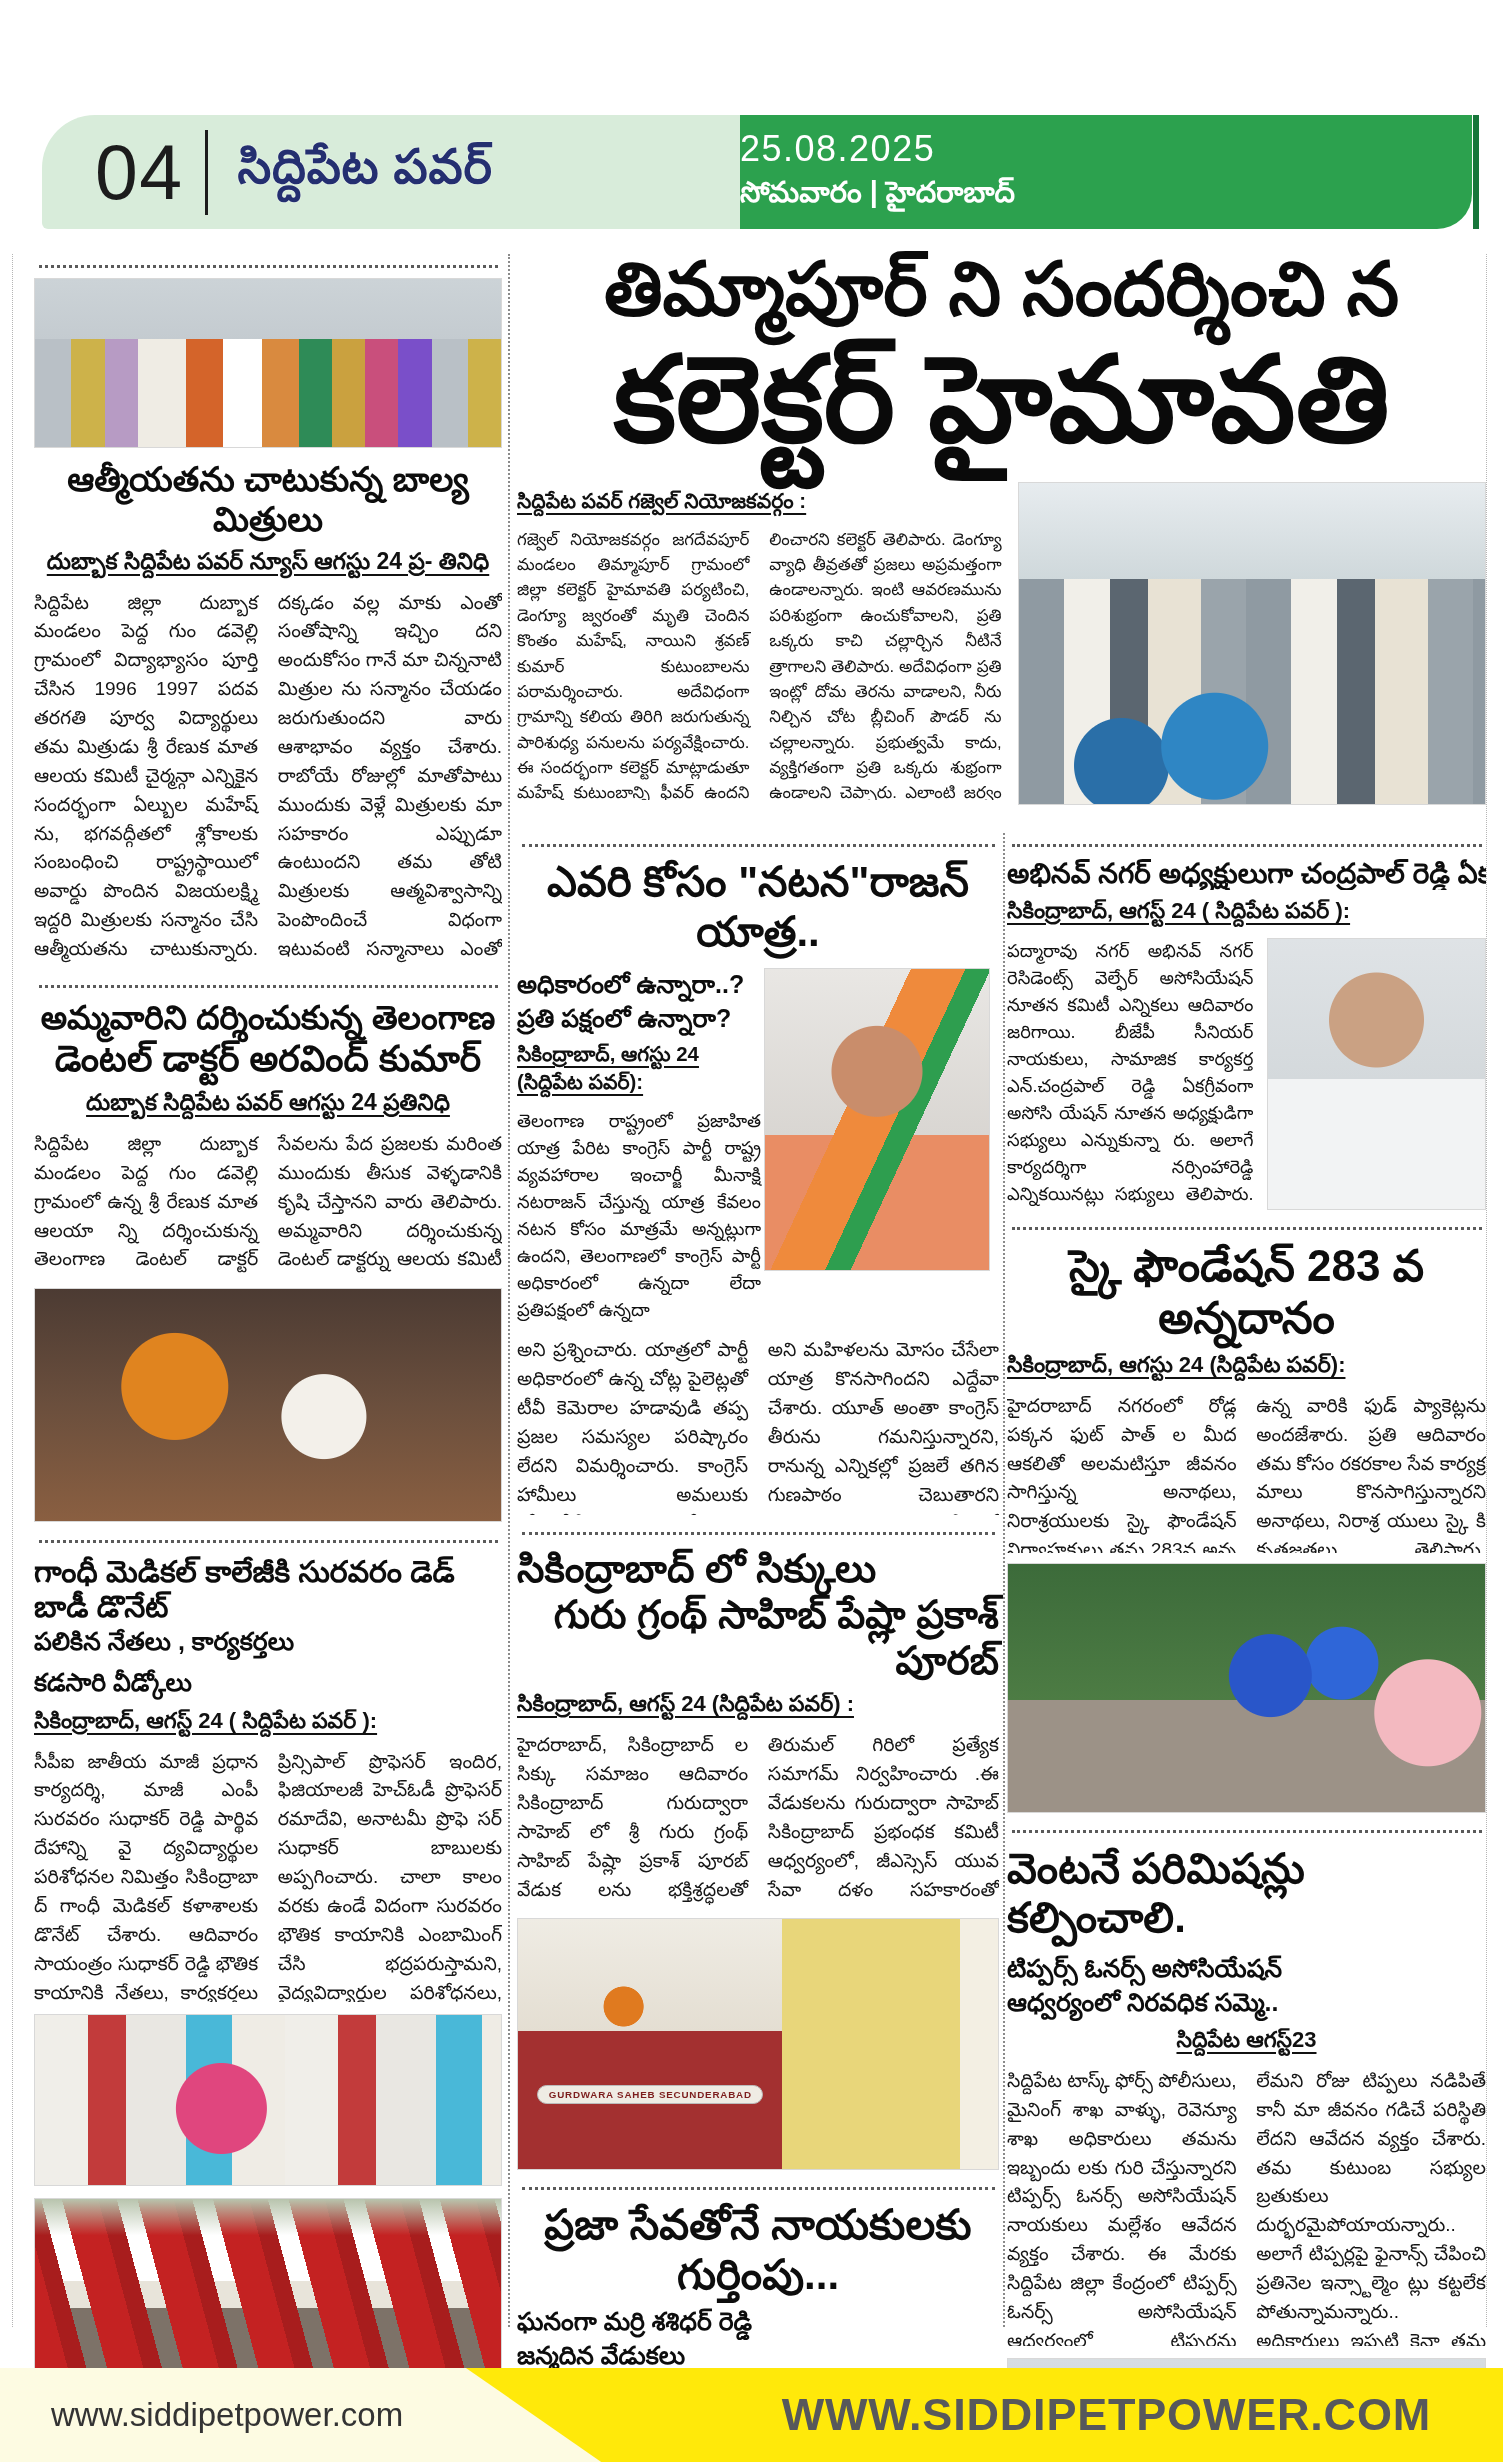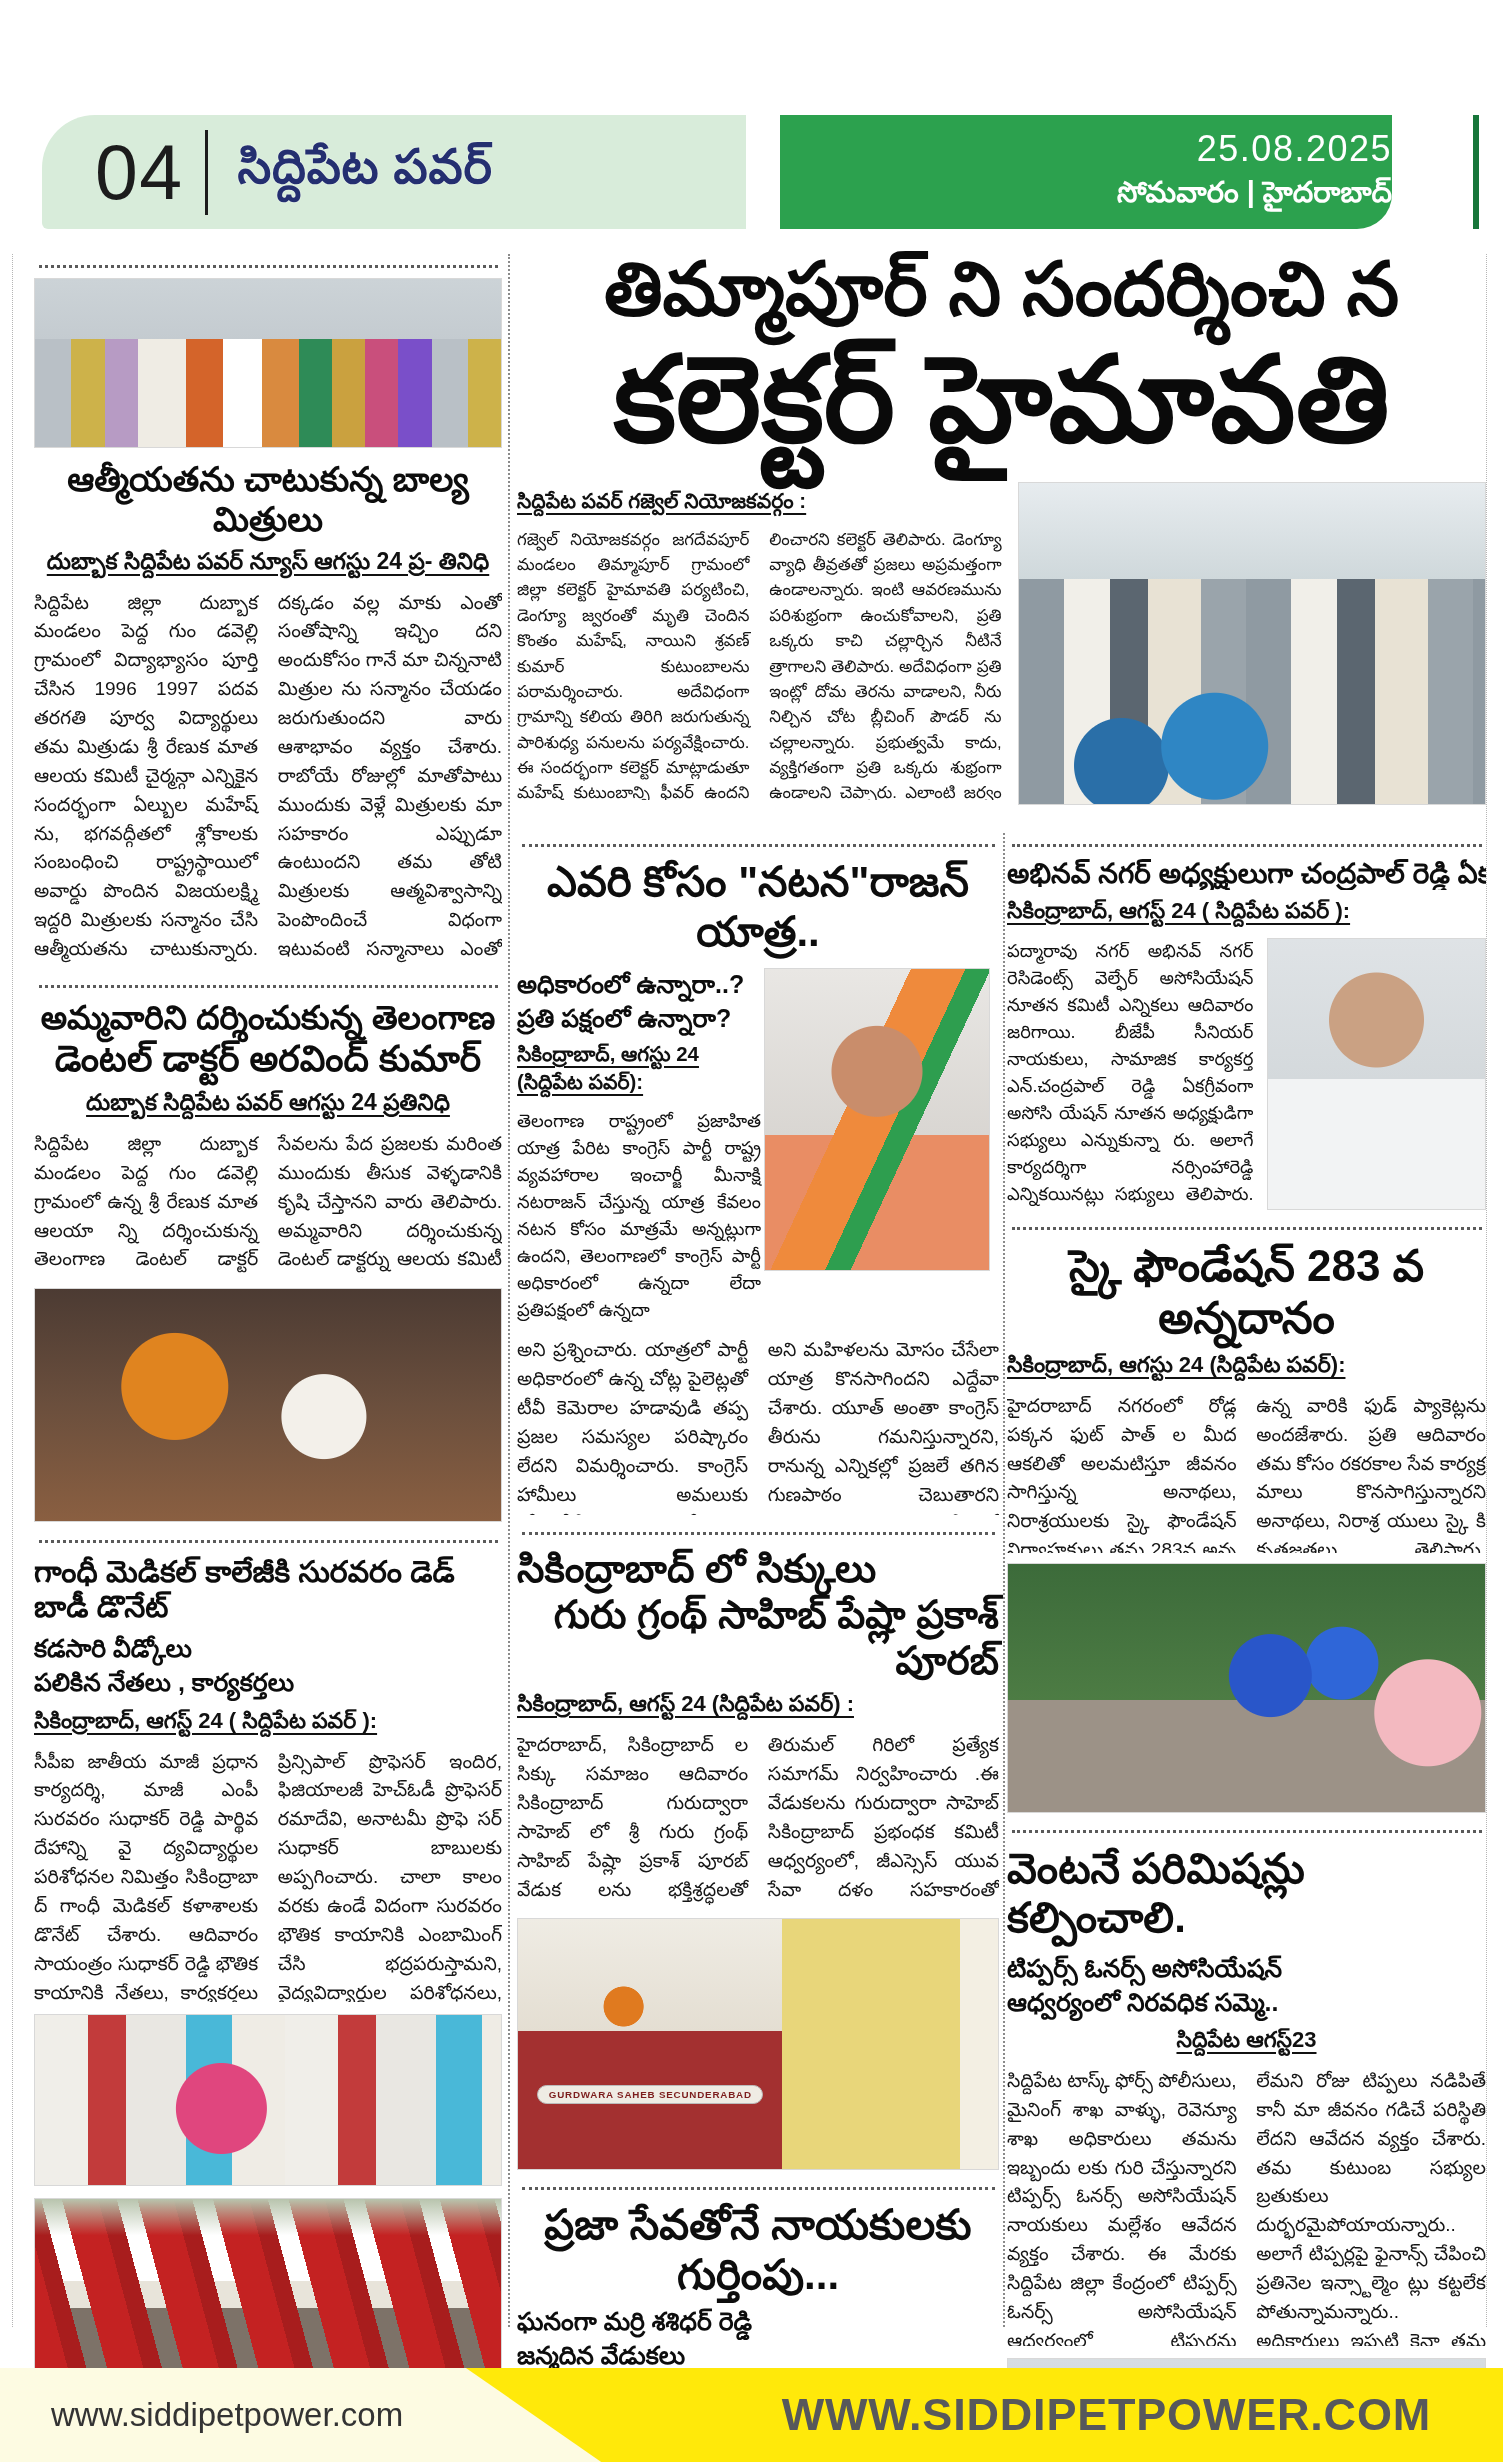--- a/index.html
+++ b/index.html
@@ -6,22 +6,22 @@
   body{font-family:"Liberation Sans",sans-serif;color:#111;}
   .page{position:relative;width:1503px;height:2462px;background:#fff;overflow:hidden;}
 
   
   .hdr-left{position:absolute;left:42px;top:115px;width:704px;height:114px;background:#d8ecda;
     border-radius:53px 0 0 6px;display:flex;align-items:center;}
   .hdr-pagenum{font-size:77px;font-weight:400;color:#1c1c1c;margin-left:53px;letter-spacing:1.5px;}
   .hdr-bar{width:3.8px;height:85px;background:#1c1c1c;margin:0 29px 0 21px;}
   .hdr-masthead{font-size:48px;font-weight:800;color:#242f70;letter-spacing:0.8px;
     text-shadow:0 0 1.5px #fff;}
-  .hdr-right{position:absolute;left:780px;top:115px;width:612px;height:114px;background:#2ca14e;
-    border-radius:0 0 35px 0;display:flex;flex-direction:column;align-items:flex-end;justify-content:center;}
+  .hdr-right{position:absolute;left:740px;top:115px;width:732px;height:114px;background:#2ca14e;
+    border-radius:0 0 35px 0;display:flex;flex-direction:column;align-items:flex-start;justify-content:center;}
   .hdr-date{font-size:36px;color:#ffffff;font-weight:400;letter-spacing:1.5px;}
   .hdr-daycity{font-size:29px;color:#ffffff;font-weight:700;margin-top:6px;}
   .hdr-accent{position:absolute;left:1473px;top:115px;width:6px;height:114px;background:#17763a;}
 
   
   .col{position:absolute;}
   .vline{position:absolute;width:0;border-left:2.3px dotted #8a8a8a;}
   .edgeline{position:absolute;width:0;border-left:1.5px dotted #b5b5b5;}
   .divider{border-top:3px dotted #5a5a5a;margin:10.6px 4.5px;}
   .headline{font-weight:800;color:#0d0d0d;text-align:center;line-height:1.18;}
@@ -155,22 +155,22 @@
     <div class="headline" style="font-size:36px;">డెంటల్ డాక్టర్ అరవింద్ కుమార్</div>
     <div class="byline">దుబ్బాక సిద్దిపేట పవర్ ఆగస్టు 24 ప్రతినిధి</div>
     <div class="body2" style="height:148px;overflow:hidden;">
       <div>సిద్దిపేట జిల్లా దుబ్బాక మండలం పెద్ద గుం డవెల్లి గ్రామంలో ఉన్న శ్రీ రేణుక మాత ఆలయా న్ని దర్శించుకున్న తెలంగాణ డెంటల్ డాక్టర్ అరవింద్ కుమార్.. ఈ సందర్భంగా వారు మాట్లాడుతూ పెద్ద గుండవెల్లి గ్రామం దుంపల పల్లి గ్రామానికి ఎంతో అవినాబావ సంబంధం ఉందని, అదే స్ఫూర్తితో అమ్మవారిని దర్శించు కోవడం పూర్వజన్మ సుకృతంగా భావిస్తున్నా</div>
       <div>సేవలను పేద ప్రజలకు మరింత ముందుకు తీసుక వెళ్ళడానికి కృషి చేస్తానని వారు తెలిపారు. అమ్మవారిని దర్శించుకున్న డెంటల్ డాక్టర్ను ఆలయ కమిటీ ఆధ్వర్యంలో సన్మానం చేసి అమ్మవారి చిత్రపటాన్ని బహుమానంగా ఇవ్వడం జరిగింది. ఈ కార్యక్రమంలో శ్రీ రేణుకా మాత ఆలయ కమిటీ చైర్మన్ ఏల్బుల మహేష్, దుంపలపల్లి మున్సిపాలిటీ కౌన్సిలర్ ఇల్లెందుల శ్రీనివాస్ తో పాటు తమ పదవ తరగతి స్నేహితు లు తరలివచ్చి పాల్గొన్నారు.</div>
     </div>
     <div class="photo ph-temple" style="height:232px;margin-top:10.6px;"></div>
 
     <div class="divider" style="margin-top:18px;"></div>
     <div class="headline" style="font-size:30px;text-align:left;">గాంధీ మెడికల్ కాలేజీకి సురవరం డెడ్ బాడీ డొనేట్</div>
+    <div class="subhead">పలికిన నేతలు , కార్యకర్తలు</div>
     <div class="subhead" style="margin-top:7.6px;">కడసారి వీడ్కోలు</div>
-    <div class="subhead">పలికిన నేతలు , కార్యకర్తలు</div>
     <div class="dateline">సికింద్రాబాద్, ఆగస్ట్ 24 ( సిద్దిపేట పవర్ ):</div>
     <div class="body2" style="height:254px;overflow:hidden;">
       <div>సీపీఐ జాతీయ మాజీ ప్రధాన కార్యదర్శి, మాజీ ఎంపీ సురవరం సుధాకర్ రెడ్డి పార్థివ దేహాన్ని వై ద్యవిద్యార్థుల పరిశోధనల నిమిత్తం సికింద్రాబా ద్ గాంధీ మెడికల్ కళాశాలకు డొనేట్ చేశారు. ఆదివారం సాయంత్రం సుధాకర్ రెడ్డి భౌతిక కాయానికి నేతలు, కార్యకర్తలు కడసారి వీడ్కోలు పలికారు. అనంతరం పార్థివ దేహాన్ని కళాశాల అధికారులకు అప్పగించారు. ఈ సందర్భంగా సీపీఐ నేతలు మాట్లాడుతూ సురవరం సేవలను కొనియాడి నివాళులర్పించారు.</div>
       <div>ప్రిన్సిపాల్ ప్రొఫెసర్ ఇందిర, ఫిజియాలజీ హెచ్ఓడీ ప్రొఫెసర్ రమాదేవి, అనాటమీ ప్రొఫె సర్ సుధాకర్ బాబులకు అప్పగించారు. చాలా కాలం వరకు ఉండే విదంగా సురవరం భౌతిక కాయానికి ఎంబామింగ్ చేసి భద్రపరుస్తామని, వైద్యవిద్యార్థుల పరిశోధనలు, శరీర నిర్మాణం, సైంటిఫిక్ నాలెడ్జ్ పెంచుకునేందుకు దోహ దపడుతుందని వివరించారు. సీపీఐ జాతీయ, రాష్ట్ర నాయకులు, అభిమానులు పెద్ద సంఖ్యలో పాల్గొన్నారు.</div>
     </div>
     <div class="photo ph-condolence" style="height:170px;margin-top:12px;"></div>
     <div class="photo ph-rally" style="height:182px;margin-top:12px;"></div>
   </div>
 
   <div class="col" style="left:517px;top:833px;width:482px;">

